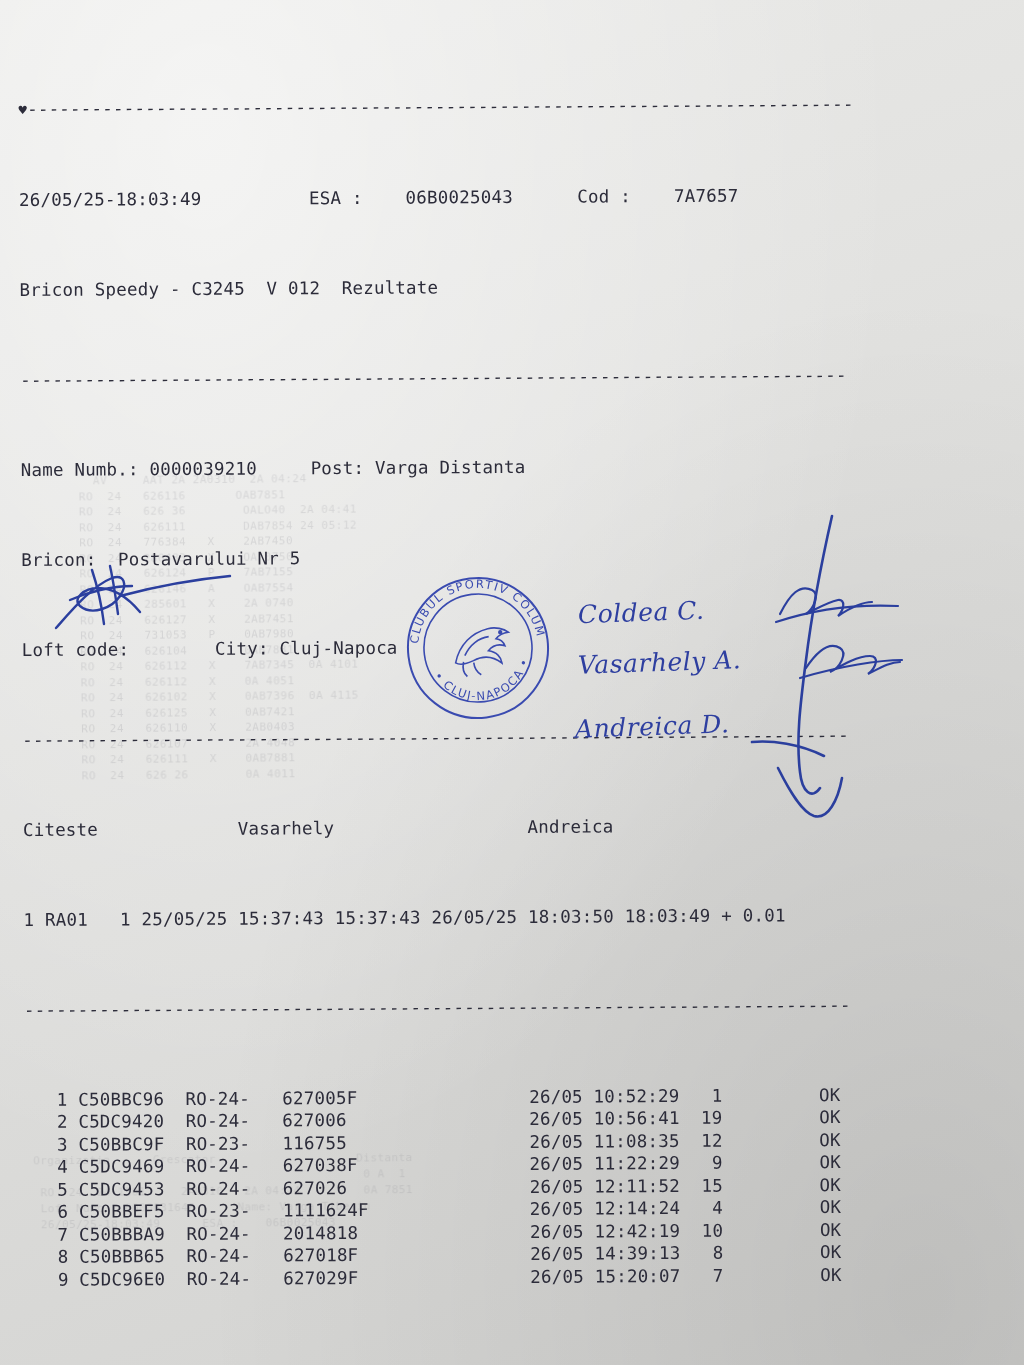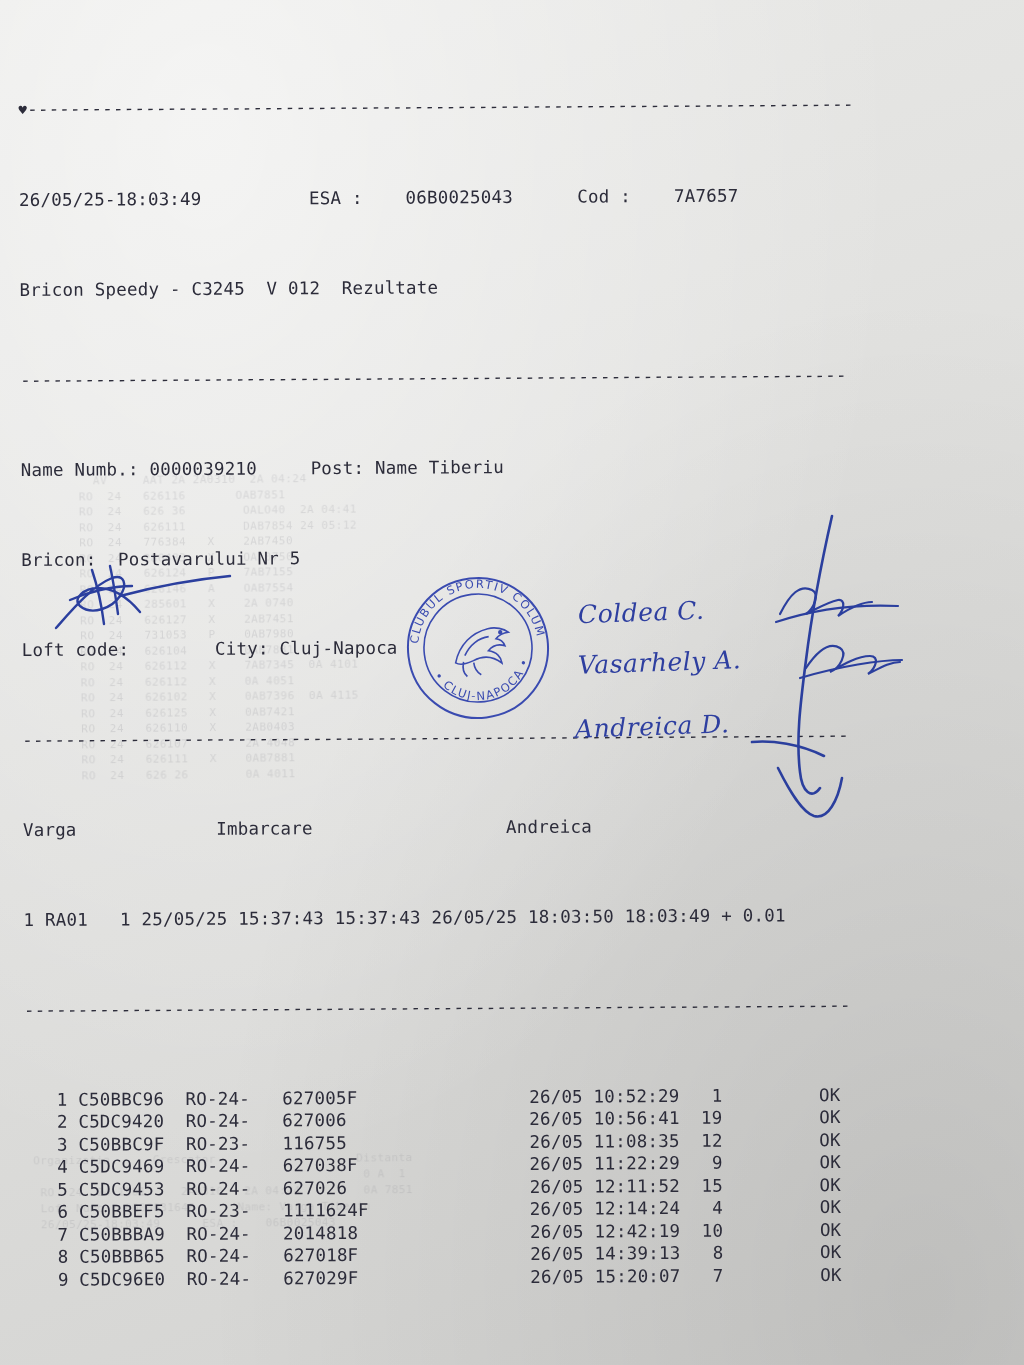--- a/index.html
+++ b/index.html
@@ -153,29 +153,29 @@
   <div id="print">
 
     <div class="row"><span class="heart">♥</span><span>-----------------------------------------------------------------------------</span></div>
 
     <div class="row"><span>26/05/25-18:03:49</span><span>          </span><span>ESA :</span><span>    </span><span>06B0025043</span><span>      </span><span>Cod :</span><span>    </span><span>7A7657</span></div>
 
     <div class="row"><span>Bricon Speedy - C3245  V 012  Rezultate</span></div>
 
     <div class="row"><span>-----------------------------------------------------------------------------</span></div>
 
-    <div class="row"><span>Name Numb.:</span><span> </span><span>0000039210</span><span>     </span><span>Post:</span><span> </span><span>Name Tiberiu</span></div>
+    <div class="row"><span>Name Numb.:</span><span> </span><span>0000039210</span><span>     </span><span>Post:</span><span> </span><span>Varga Distanta</span></div>
 
     <div class="row"><span>Bricon:</span><span>  </span><span>Postavarului Nr 5</span></div>
 
     <div class="row"><span>Loft code:</span><span></span><span>        </span><span>City:</span><span> </span><span>Cluj-Napoca</span></div>
 
     <div class="row"><span>-----------------------------------------------------------------------------</span></div>
 
-    <div class="row"><span>Varga</span><span>             </span><span>Imbarcare</span><span>                  </span><span>Andreica</span></div>
+    <div class="row"><span>Citeste</span><span>             </span><span>Vasarhely</span><span>                  </span><span>Andreica</span></div>
 
     <div class="row"><span>1 RA01   1 25/05/25 15:37:43 15:37:43 26/05/25 18:03:50 18:03:49 + 0.01</span></div>
 
     <div class="row"><span>-----------------------------------------------------------------------------</span></div>
 
     <div id="entries"><div class="row"><span>   1 </span><span>C50BBC96  </span><span>RO-24-   </span><span>627005F                </span><span>26/05 </span><span>10:52:29  </span><span> 1         </span><span>OK</span></div><div class="row"><span>   2 </span><span>C5DC9420  </span><span>RO-24-   </span><span>627006                 </span><span>26/05 </span><span>10:56:41  </span><span>19         </span><span>OK</span></div><div class="row"><span>   3 </span><span>C50BBC9F  </span><span>RO-23-   </span><span>116755                 </span><span>26/05 </span><span>11:08:35  </span><span>12         </span><span>OK</span></div><div class="row"><span>   4 </span><span>C5DC9469  </span><span>RO-24-   </span><span>627038F                </span><span>26/05 </span><span>11:22:29  </span><span> 9         </span><span>OK</span></div><div class="row"><span>   5 </span><span>C5DC9453  </span><span>RO-24-   </span><span>627026                 </span><span>26/05 </span><span>12:11:52  </span><span>15         </span><span>OK</span></div><div class="row"><span>   6 </span><span>C50BBEF5  </span><span>RO-23-   </span><span>1111624F               </span><span>26/05 </span><span>12:14:24  </span><span> 4         </span><span>OK</span></div><div class="row"><span>   7 </span><span>C50BBBA9  </span><span>RO-24-   </span><span>2014818                </span><span>26/05 </span><span>12:42:19  </span><span>10         </span><span>OK</span></div><div class="row"><span>   8 </span><span>C50BBB65  </span><span>RO-24-   </span><span>627018F                </span><span>26/05 </span><span>14:39:13  </span><span> 8         </span><span>OK</span></div><div class="row"><span>   9 </span><span>C5DC96E0  </span><span>RO-24-   </span><span>627029F                </span><span>26/05 </span><span>15:20:07  </span><span> 7         </span><span>OK</span></div></div>
 
     <div class="row"><span>-----------------------------------------------------------------------------</span></div>
 
     

